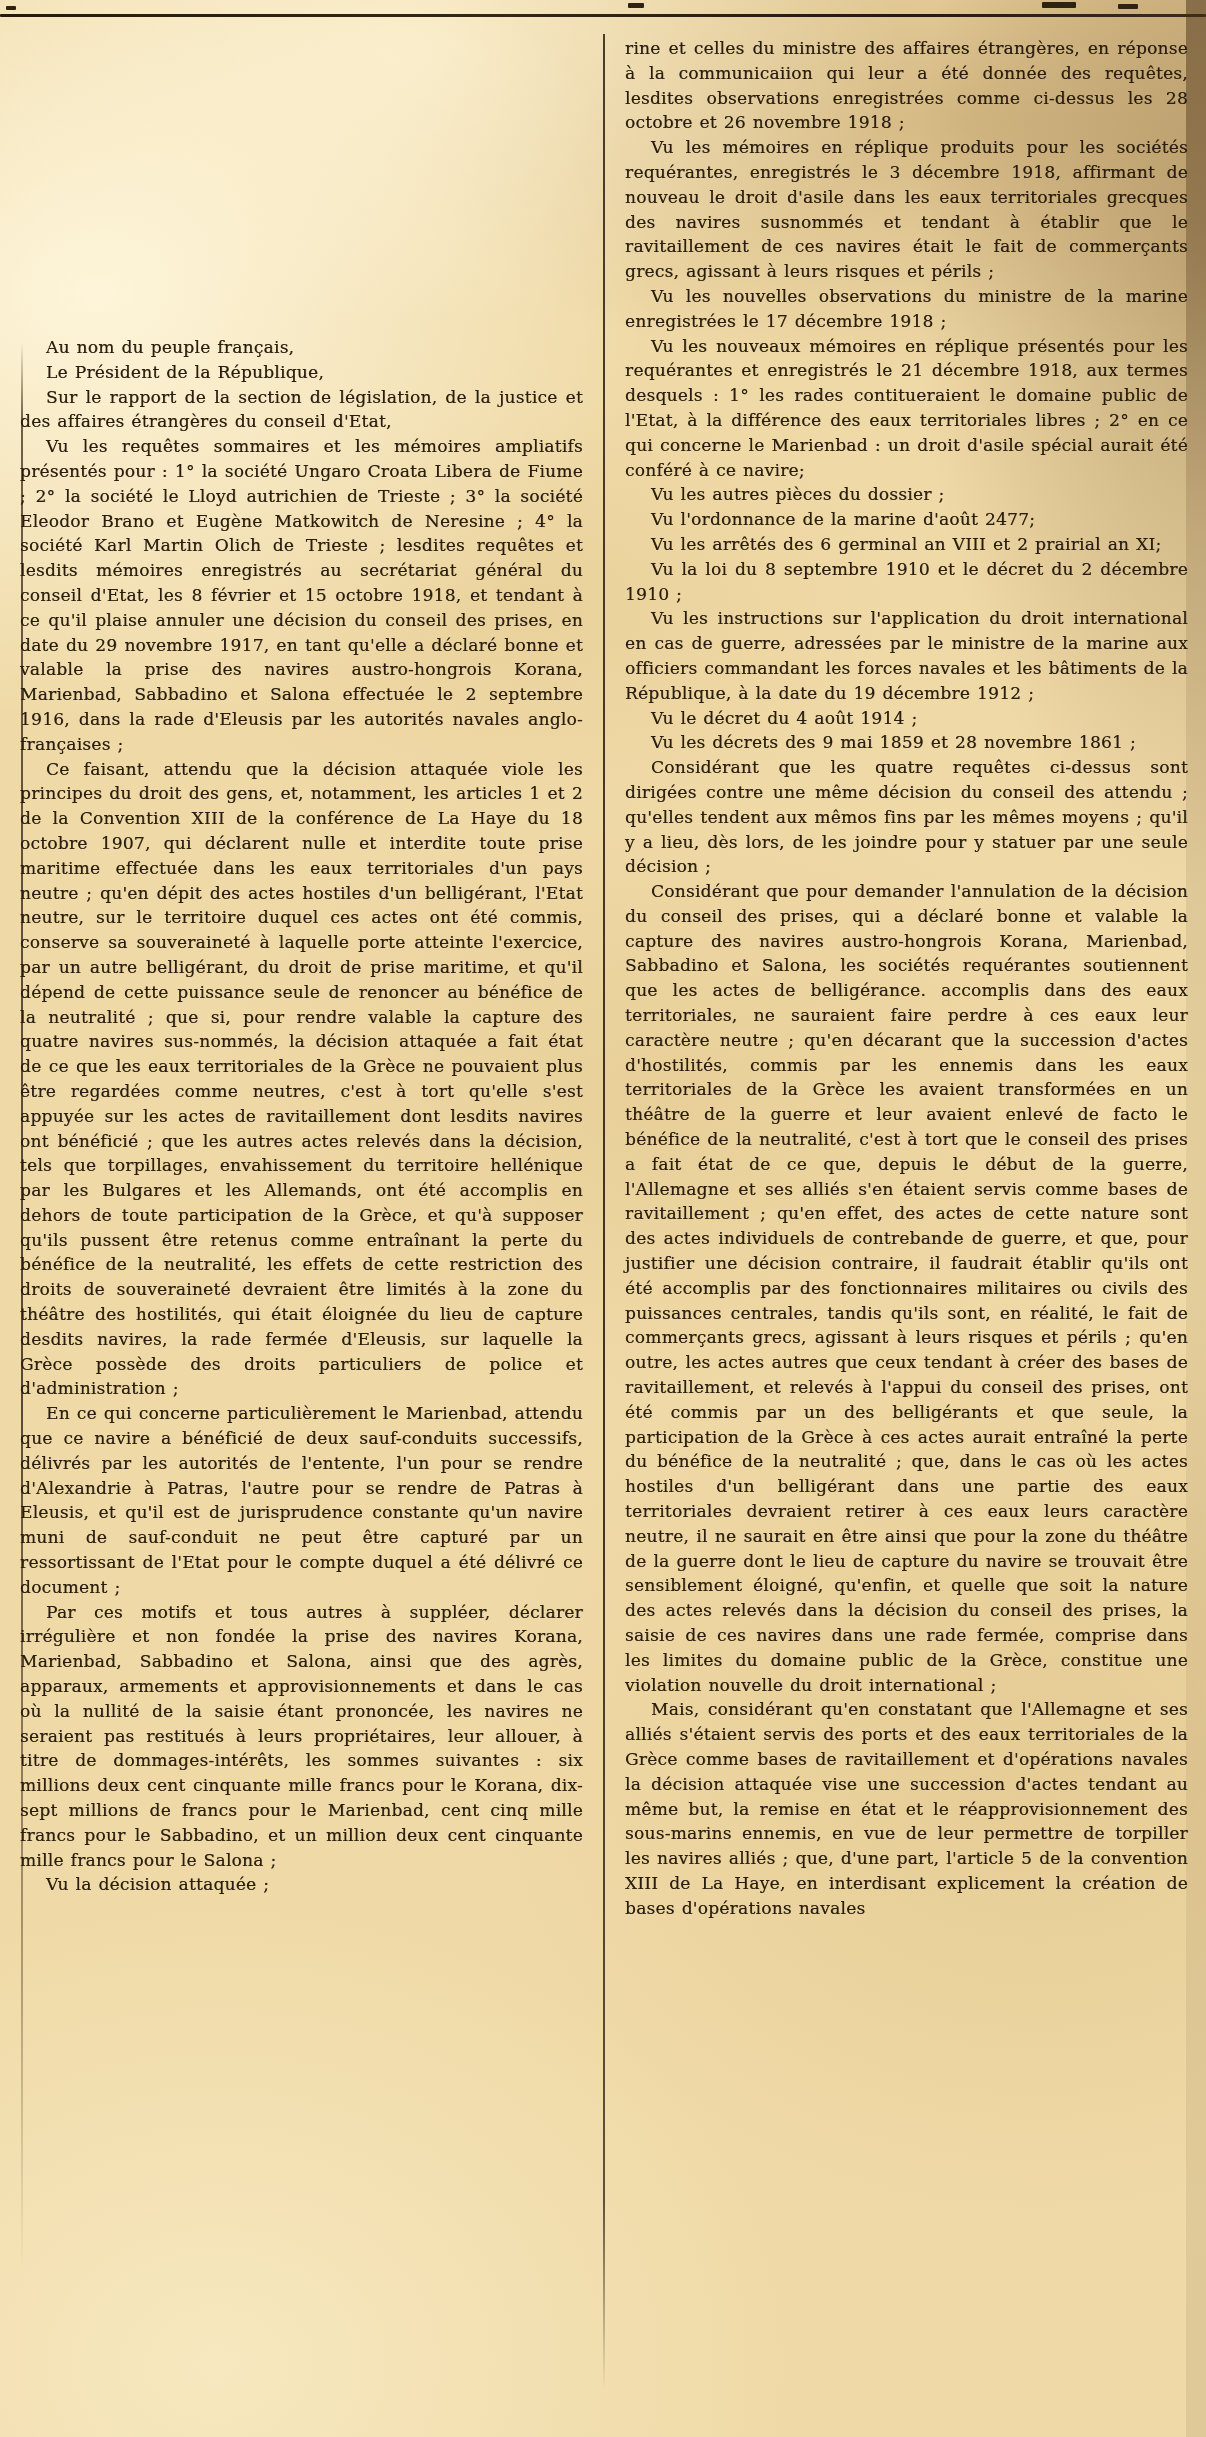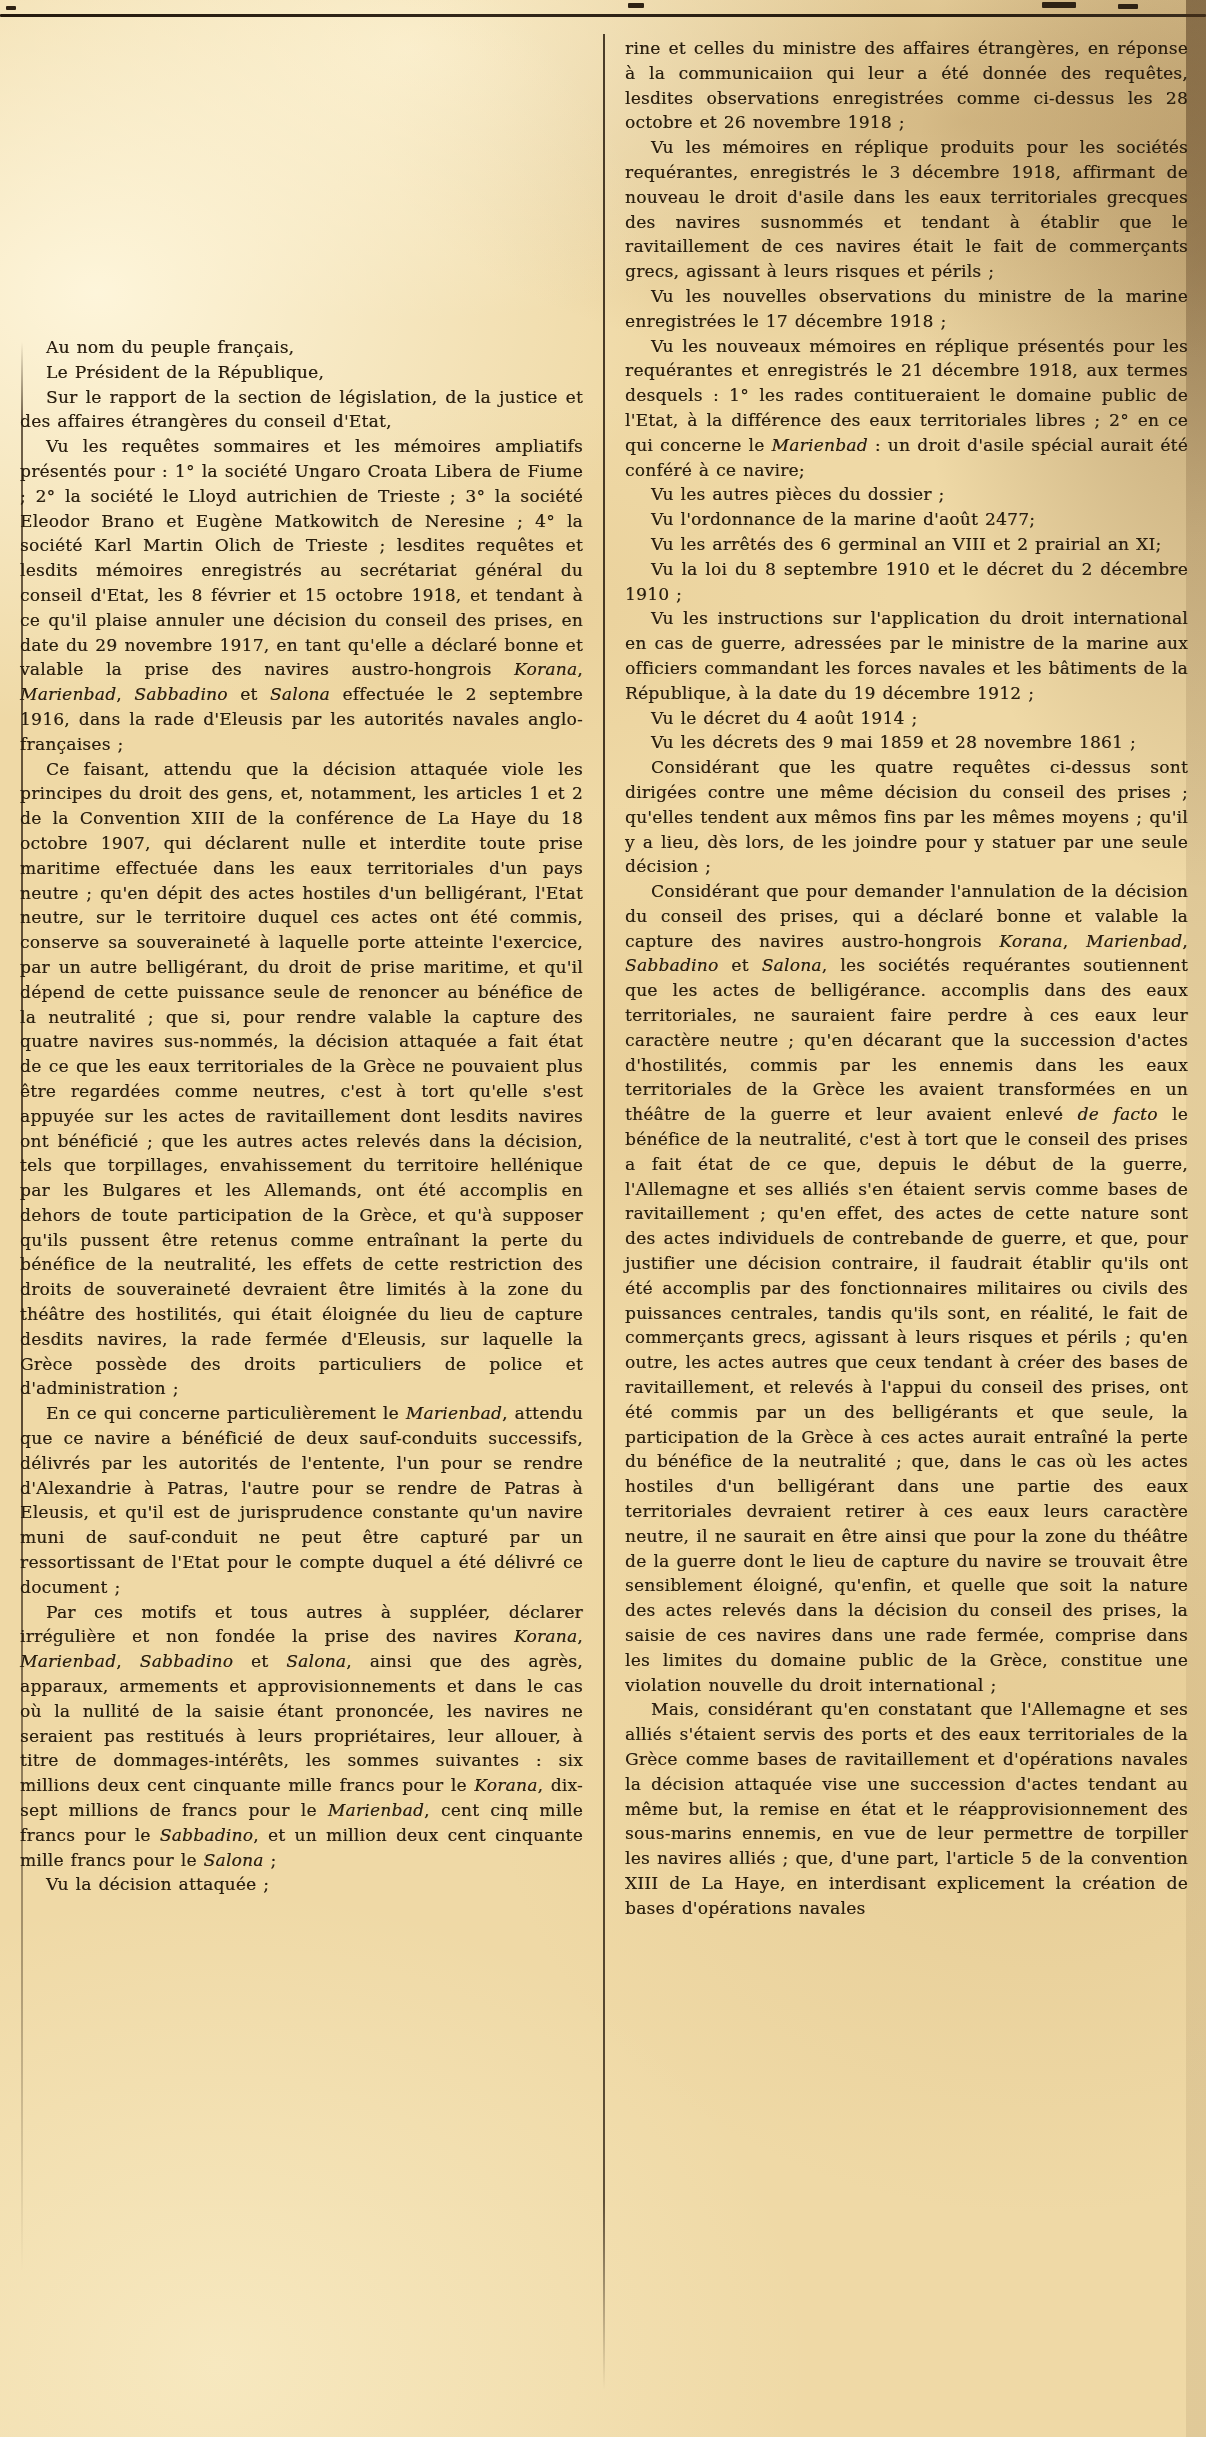--- a/index.html
+++ b/index.html
@@ -51,21 +51,21 @@
     text-align:justify;
     text-indent:26px;
     font-size:17px;
     line-height:24.8px;
     color:#281d0e;
     letter-spacing:0.25px;
     word-spacing:1.2px;
     text-shadow:0.35px 0.35px 0.5px rgba(44,31,14,0.55);
   }
   .para.no-indent{text-indent:0;}
-  .it{font-style:italic;}
+  .it{}
 </style>
 </head>
 <body>
 
 <div class="page">
   <div class="fragment frag-a"></div>
   <div class="fragment frag-b"></div>
   <div class="fragment frag-c"></div>
   <div class="fragment frag-d"></div>
 
@@ -94,18 +94,18 @@
         <p class="para"><span class="">Vu les mémoires en réplique produits pour les sociétés requérantes, enregistrés le 3 décembre 1918, affirmant de nouveau le droit d'asile dans les eaux territoriales grecques des navires susnommés et tendant à établir que le ravitaillement de ces navires était le fait de commerçants grecs, agissant à leurs risques et périls ;</span></p>
         <p class="para"><span class="">Vu les nouvelles observations du ministre de la marine enregistrées le 17 décembre 1918 ;</span></p>
         <p class="para"><span class="">Vu les nouveaux mémoires en réplique présentés pour les requérantes et enregistrés le 21 décembre 1918, aux termes desquels : 1° les rades contitueraient le domaine public de l'Etat, à la différence des eaux territoriales libres ; 2° en ce qui concerne le </span><span class="it">Marienbad</span><span class=""> : un droit d'asile spécial aurait été conféré à ce navire;</span></p>
         <p class="para"><span class="">Vu les autres pièces du dossier ;</span></p>
         <p class="para"><span class="">Vu l'ordonnance de la marine d'août 2477;</span></p>
         <p class="para"><span class="">Vu les arrêtés des 6 germinal an VIII et 2 prairial an XI;</span></p>
         <p class="para"><span class="">Vu la loi du 8 septembre 1910 et le décret du 2 décembre 1910 ;</span></p>
         <p class="para"><span class="">Vu les instructions sur l'application du droit international en cas de guerre, adressées par le ministre de la marine aux officiers commandant les forces navales et les bâtiments de la République, à la date du 19 décembre 1912 ;</span></p>
         <p class="para"><span class="">Vu le décret du 4 août 1914 ;</span></p>
         <p class="para"><span class="">Vu les décrets des 9 mai 1859 et 28 novembre 1861 ;</span></p>
-        <p class="para"><span class="">Considérant que les quatre requêtes ci-dessus sont dirigées contre une même décision du conseil des prises ; qu'elles tendent aux mêmos fins par les mêmes moyens ; qu'il y a lieu, dès lors, de les joindre pour y statuer par une seule décision ;</span></p>
+        <p class="para"><span class="">Considérant que les quatre requêtes ci-dessus sont dirigées contre une même décision du conseil des attendu ; qu'elles tendent aux mêmos fins par les mêmes moyens ; qu'il y a lieu, dès lors, de les joindre pour y statuer par une seule décision ;</span></p>
         <p class="para"><span class="">Considérant que pour demander l'annulation de la décision du conseil des prises, qui a déclaré bonne et valable la capture des navires austro-hongrois </span><span class="it">Korana</span><span class="">, </span><span class="it">Marienbad</span><span class="">, </span><span class="it">Sabbadino</span><span class=""> et </span><span class="it">Salona</span><span class="">, les sociétés requérantes soutiennent que les actes de belligérance. accomplis dans des eaux territoriales, ne sauraient faire perdre à ces eaux leur caractère neutre ; qu'en décarant que la succession d'actes d'hostilités, commis par les ennemis dans les eaux territoriales de la Grèce les avaient transformées en un théâtre de la guerre et leur avaient enlevé </span><span class="it">de facto</span><span class=""> le bénéfice de la neutralité, c'est à tort que le conseil des prises a fait état de ce que, depuis le début de la guerre, l'Allemagne et ses alliés s'en étaient servis comme bases de ravitaillement ; qu'en effet, des actes de cette nature sont des actes individuels de contrebande de guerre, et que, pour justifier une décision contraire, il faudrait établir qu'ils ont été accomplis par des fonctionnaires militaires ou civils des puissances centrales, tandis qu'ils sont, en réalité, le fait de commerçants grecs, agissant à leurs risques et périls ; qu'en outre, les actes autres que ceux tendant à créer des bases de ravitaillement, et relevés à l'appui du conseil des prises, ont été commis par un des belligérants et que seule, la participation de la Grèce à ces actes aurait entraîné la perte du bénéfice de la neutralité ; que, dans le cas où les actes hostiles d'un belligérant dans une partie des eaux territoriales devraient retirer à ces eaux leurs caractère neutre, il ne saurait en être ainsi que pour la zone du théâtre de la guerre dont le lieu de capture du navire se trouvait être sensiblement éloigné, qu'enfin, et quelle que soit la nature des actes relevés dans la décision du conseil des prises, la saisie de ces navires dans une rade fermée, comprise dans les limites du domaine public de la Grèce, constitue une violation nouvelle du droit international ;</span></p>
         <p class="para"><span class="">Mais, considérant qu'en constatant que l'Allemagne et ses alliés s'étaient servis des ports et des eaux territoriales de la Grèce comme bases de ravitaillement et d'opérations navales la décision attaquée vise une succession d'actes tendant au même but, la remise en état et le réapprovisionnement des sous-marins ennemis, en vue de leur permettre de torpiller les navires alliés ; que, d'une part, l'article 5 de la convention XIII de La Haye, en interdisant explicement la création de bases d'opérations navales</span></p>
       </div>
   </div>
 </div>
 
 </body></html>

